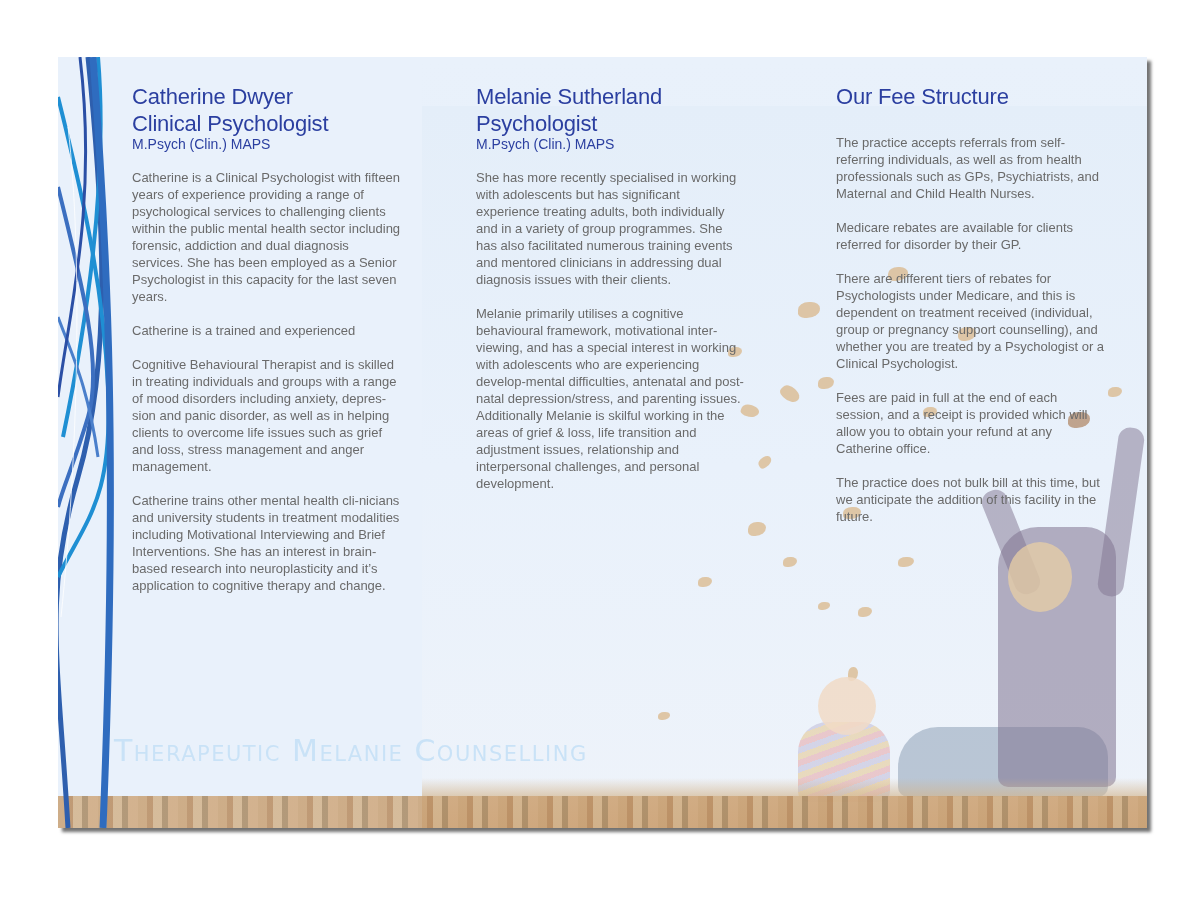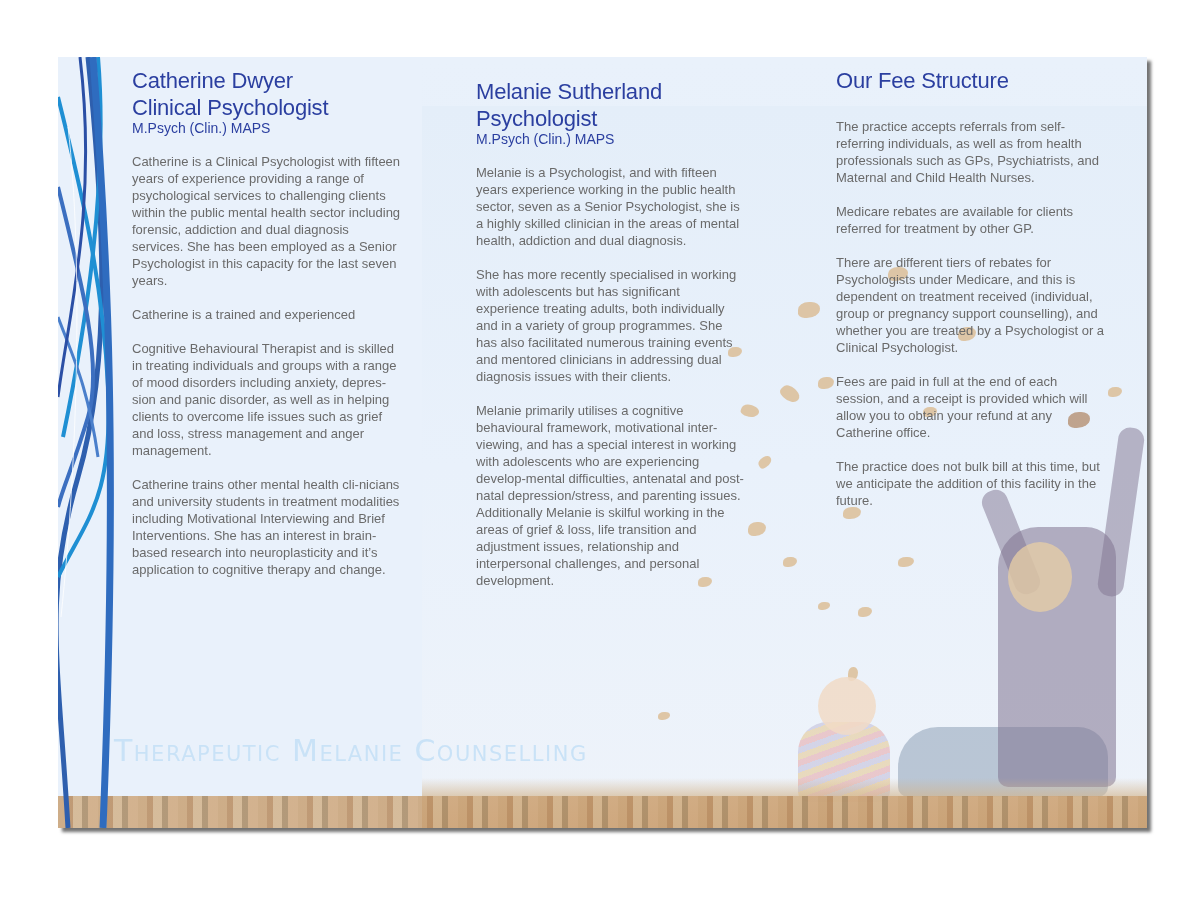--- a/index.html
+++ b/index.html
@@ -30,23 +30,23 @@
   .baby-head { position: absolute; left: 760px; top: 620px; width: 58px; height: 58px; border-radius: 50%; background: #f1dac6; opacity: 0.85; }
   .ground {
     position: absolute; left: 0; right: 0; bottom: 0; height: 32px;
     background: repeating-linear-gradient(90deg, #c9a174 0 9px, #b88b5e 9px 15px, #d2b28a 15px 24px, #a98a63 24px 30px, #cfa77c 30px 40px);
     opacity: 0.85;
   }
   .ground-right { position: absolute; left: 364px; right: 0; bottom: 0; height: 50px;
     background: linear-gradient(180deg, rgba(220,200,170,0) 0%, rgba(210,180,140,0.7) 40%, rgba(200,160,120,0.85) 100%); }
   .left-panel-cover { position: absolute; left: 0; top: 0; width: 364px; bottom: 32px; background: #e9f1fb; opacity: 0.9; }
   .waves { position: absolute; left: 0; top: 0; width: 60px; height: 771px; }
-  .col { position: absolute; top: 10px; width: 270px; }
+  .col { position: absolute; top: 26px; width: 270px; }
   .col-1 { left: 74px; }
-  .col-2 { left: 418px; margin-top: 11px; }
+  .col-2 { left: 418px; }
   .col-3 { left: 778px; }
   .h-name { color: #2b3fa0; font-size: 22px; line-height: 27px; margin: 0; font-weight: normal; letter-spacing: -0.2px; }
   .h-cred { color: #2b3fa0; font-size: 14px; line-height: 15px; margin: 0 0 17px 0; }
   .p { color: #6a6a6a; font-size: 13px; line-height: 17px; margin: 0 0 17px 0; }
   .brand {
     position: absolute; left: 56px; top: 676px; color: #c8e2f7;
     font-size: 30px; letter-spacing: 1.5px; font-variant: small-caps; font-family: "DejaVu Sans", sans-serif;
     white-space: nowrap; opacity: 0.95;
   }
 </style>
@@ -115,28 +115,27 @@
     <p class="p">Catherine is a Clinical Psychologist with fifteen years of experience providing a range of psychological services to challenging clients within the public mental health sector including forensic, addiction and dual diagnosis services. She has been employed as a Senior Psychologist in this capacity for the last seven years.</p>
     <p class="p">Catherine is a trained and experienced</p>
     <p class="p">Cognitive Behavioural Therapist and is skilled in treating individuals and groups with a range of mood disorders including anxiety, depres-sion and panic disorder, as well as in helping clients to overcome life issues such as grief and loss, stress management and anger management.</p>
     <p class="p">Catherine trains other mental health cli-nicians and university students in treatment modalities including Motivational Interviewing and Brief Interventions. She has an interest in brain-based research into neuroplasticity and it’s application to cognitive therapy and change.</p>
   </div>
 
   <div class="col col-2">
     <h2 class="h-name">Melanie Sutherland</h2>
     <h2 class="h-name">Psychologist</h2>
     <div class="h-cred">M.Psych (Clin.) MAPS</div>
-    <p class="p">Melanie is a Psychologist, and with fifteen years experience working in the public health sector, seven as a Senior Psychologist, she is a highly skilled clinician in the areas of mental health, addiction and dual diagnosis.</p>
     <p class="p">She has more recently specialised in working with adolescents but has significant experience treating adults, both individually and in a variety of group programmes. She has also facilitated numerous training events and mentored clinicians in addressing dual diagnosis issues with their clients.</p>
     <p class="p">Melanie primarily utilises a cognitive behavioural framework, motivational inter-viewing, and has a special interest in working with adolescents who are experiencing develop-mental difficulties, antenatal and post-natal depression/stress, and parenting issues. Additionally Melanie is skilful working in the areas of grief &amp; loss, life transition and adjustment issues, relationship and interpersonal challenges, and personal development.</p>
   </div>
 
   <div class="col col-3">
     <h2 class="h-name" style="margin-bottom:24px;">Our Fee Structure</h2>
     <p class="p">The practice accepts referrals from self-referring individuals, as well as from health professionals such as GPs, Psychiatrists, and Maternal and Child Health Nurses.</p>
-    <p class="p">Medicare rebates are available for clients referred for treatment by other GP.</p>
+    <p class="p">Medicare rebates are available for clients referred for disorder by their GP.</p>
     <p class="p">There are different tiers of rebates for Psychologists under Medicare, and this is dependent on treatment received (individual, group or pregnancy support counselling), and whether you are treated by a Psychologist or a Clinical Psychologist.</p>
     <p class="p">Fees are paid in full at the end of each session, and a receipt is provided which will allow you to obtain your refund at any Catherine office.</p>
     <p class="p">The practice does not bulk bill at this time, but we anticipate the addition of this facility in the future.</p>
   </div>
 
   <div class="brand">Therapeutic Melanie Counselling</div>
 </div>
 
 </body></html>

